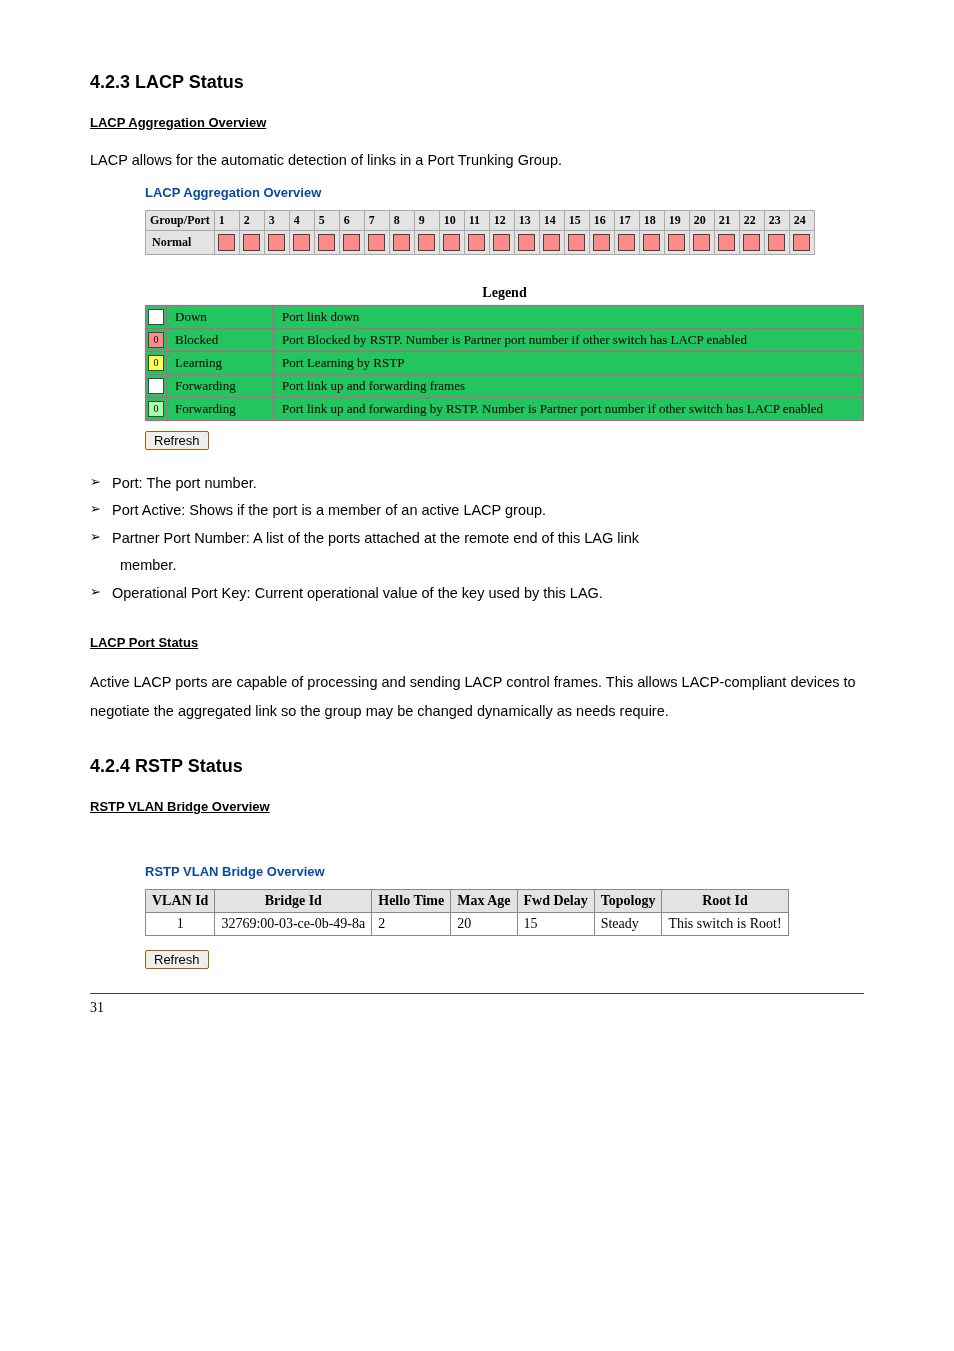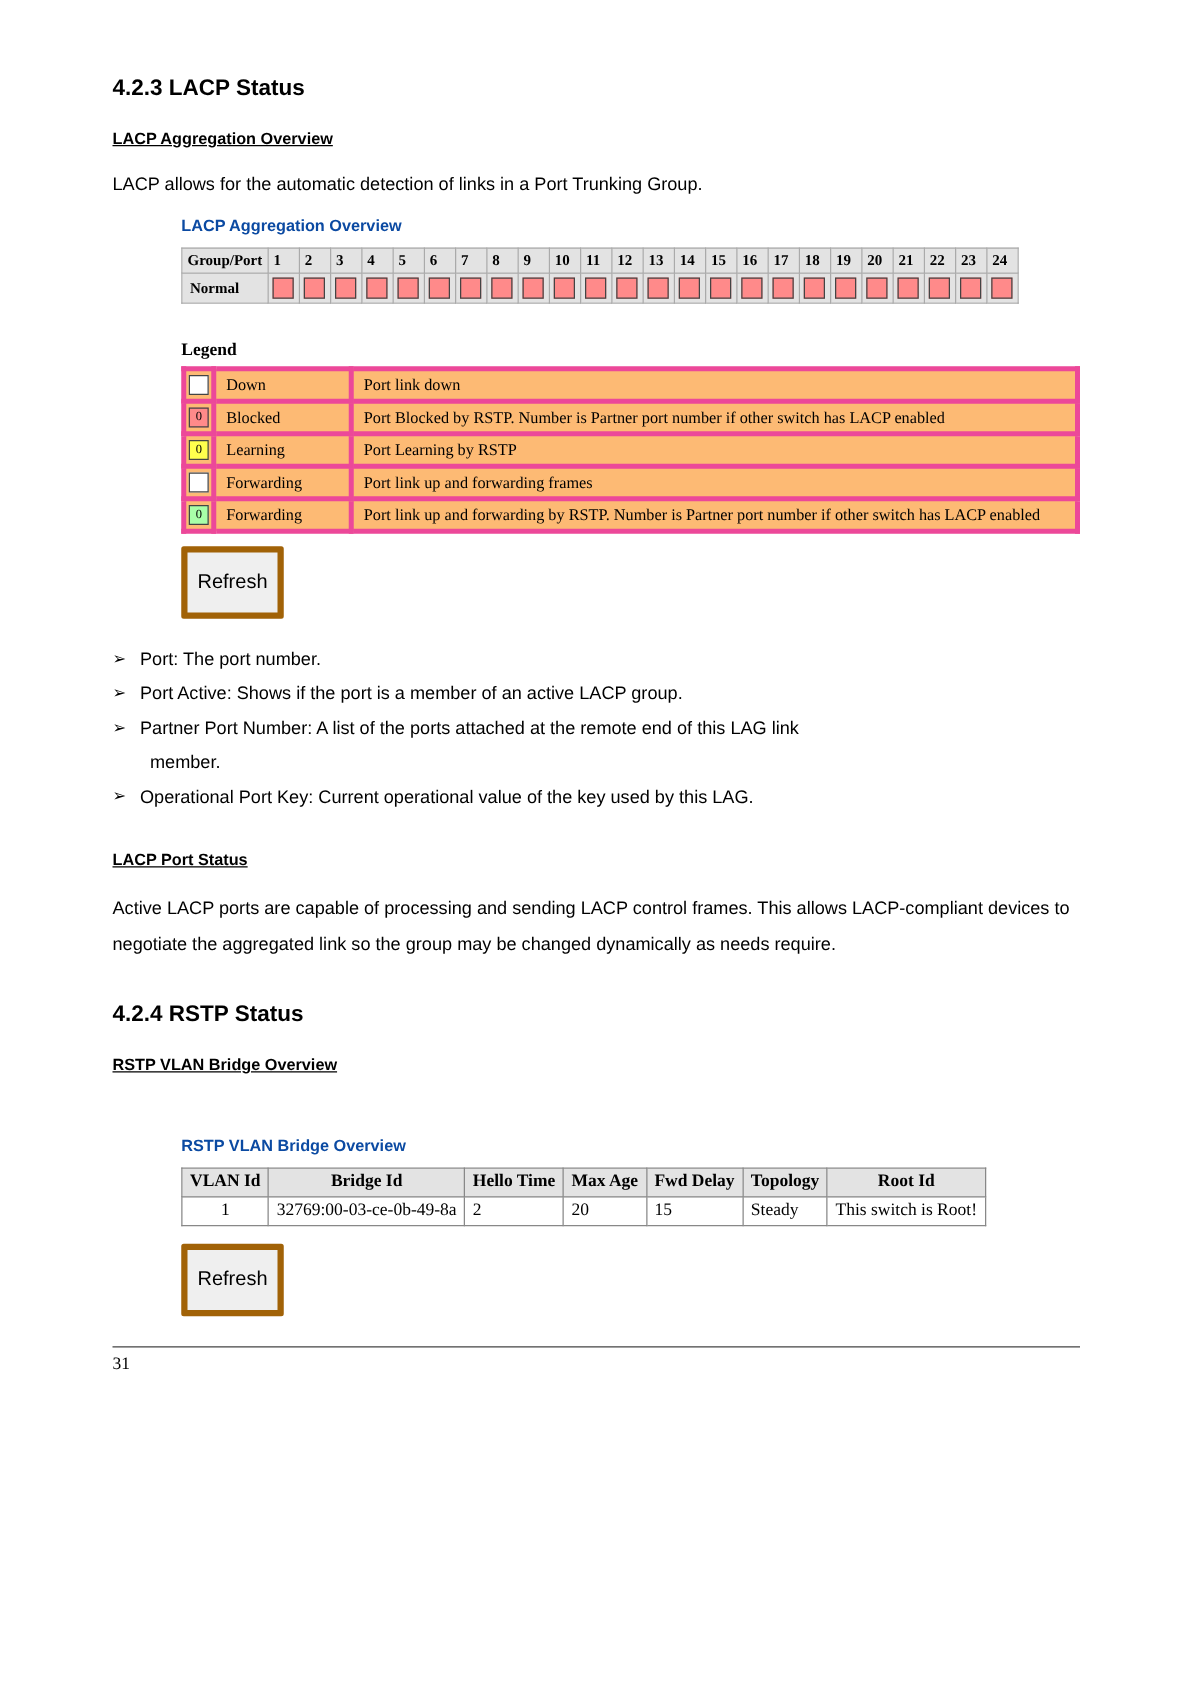--- a/index.html
+++ b/index.html
@@ -1,38 +1,38 @@
 <!DOCTYPE html>
 <html><head>
 <meta charset="utf-8">
 <style>
   html,body{margin:0;padding:0;background:#fff;font-family:Arial,Helvetica,sans-serif;color:#000}
   .page{width:954px;margin:0 auto;padding:60px 90px 40px 90px;box-sizing:border-box}
-  h2{font-size:18px;font-weight:bold;margin:0 0 22px 0}
+  h2{font-size:18px;font-weight:bold;margin:12px 0 22px 0}
   h3{font-size:13px;font-weight:bold;text-decoration:underline;margin:0 0 18px 0}
   .para{font-size:14.5px;line-height:1.7;margin:0 0 12px 0}
   .indent{margin-left:55px}
   .fig-title{color:#0b4aa2;font-family:Verdana,Arial,sans-serif;font-size:13px;font-weight:bold;margin:6px 0 10px 0}
 
   
   table.agg{border-collapse:collapse;font-family:'Times New Roman',serif;font-size:12px}
   table.agg th,table.agg td{border:1px solid #aaa;text-align:left;background:#e3e3e3}
   table.agg th{font-weight:bold;padding:2px 4px}
   table.agg td.lbl{font-weight:bold;padding:4px 6px}
   table.agg td.box{padding:0;width:24px;height:20px;background:#e3e3e3}
   .sq{display:block;margin:2px auto;width:15px;height:15px;border:1px solid #444;background:#ff8a8a}
 
   
-  .legend-title{text-align:left;font-family:'Times New Roman',serif;font-weight:bold;font-size:14px;margin:30px 0 4px 0}
+  .legend-title{text-align:center;font-family:'Times New Roman',serif;font-weight:bold;font-size:14px;margin:30px 0 4px 0}
   table.legend{border-collapse:collapse;font-family:'Times New Roman',serif;font-size:13px;width:100%}
-  table.legend td{border:4px solid #ec4899;padding:3px 8px;background:#fdba74}
+  table.legend td{border:1px solid #ec4899;padding:3px 8px;background:#22c55e}
   table.legend td.c{width:18px;padding:1px}
   table.legend td.state{width:90px}
   .swatch{display:block;width:14px;height:14px;border:1px solid #444;margin:1px}
-  .btn{margin-top:10px;font-family:Arial,sans-serif;font-size:16px;background:#efefef;border:5px solid #a16207;border-radius:2px;padding:15px 8px;cursor:pointer}
+  .btn{margin-top:10px;font-family:Arial,sans-serif;font-size:13px;background:#efefef;border:1px solid #a16207;border-radius:2px;padding:1px 8px;cursor:pointer}
 
   
   ul.arrow{list-style:none;padding:0;margin:20px 0 28px 0}
   ul.arrow li{font-size:14.5px;line-height:1.9;padding-left:22px;position:relative}
   ul.arrow li::before{content:"➢";position:absolute;left:0;top:0;font-size:13px}
   .sub{margin-left:8px;display:block}
 
   
   table.rstp{border-collapse:collapse;font-family:'Times New Roman',serif;font-size:14px}
   table.rstp th{border:1px solid #888;background:#e3e3e3;font-weight:bold;padding:3px 6px;white-space:nowrap}

